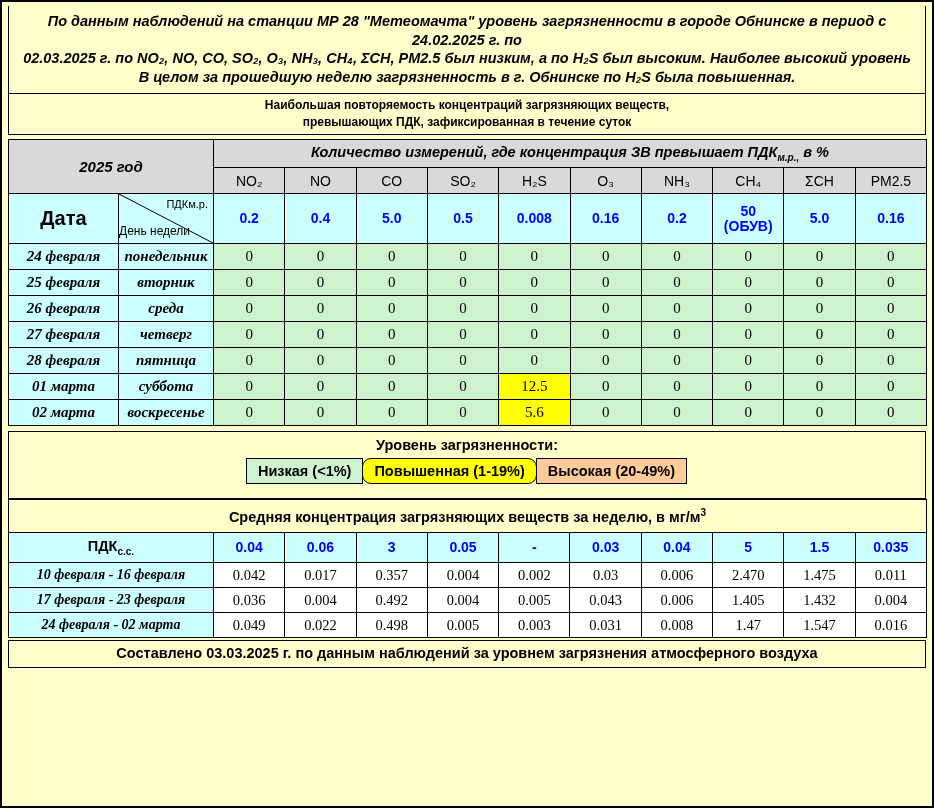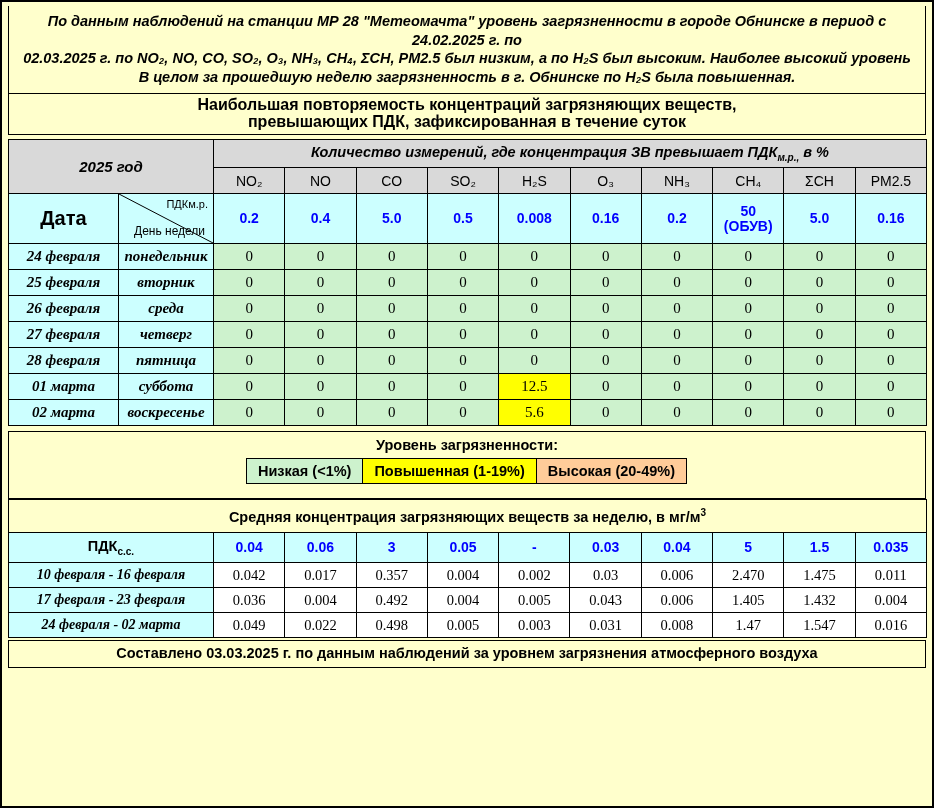--- a/index.html
+++ b/index.html
@@ -13,52 +13,52 @@
   
   .hdr{ text-align:center; padding:6px 0 8px; }
   .hdr div{ font-weight:bold; font-size:15px; margin:12px 0; }
   .hdr .blue{ color:#0000FF; }
   .hdr .blue-sm{ color:#0000FF; font-size:14px; }
   
   .summary{ border-top:none; text-align:center; padding:6px 2px 7px; }
   .summary div{ font-weight:bold; font-style:italic; font-size:14.5px; line-height:18.5px; }
   
   .sec-title{ border-top:none; text-align:center; padding:3px 0 4px; }
-  .sec-title div{ font-weight:bold; font-size:16px; line-height:16.5px; }
+  .sec-title div{ font-weight:bold; font-size:12px; line-height:16.5px; }
   
   table{ border-collapse:collapse; table-layout:fixed; width:918px; }
   td,th{ border:1px solid #000; box-sizing:border-box; overflow:hidden;
          text-align:center; vertical-align:middle; padding:0 1px; font-weight:normal; }
   .gray{ background:#D9D9D9; }
   .cyan{ background:#CCFFFF; }
   .green{ background:#CDF2CD; }
   .hl{ background:#FFFF00; }
   .white{ background:#FFFFFF; }
   .ytitle{ background:#FFFFCC; }
   .yearcell{ font-weight:bold; font-style:italic; font-size:15px; }
   .mtitle{ font-weight:bold; font-style:italic; font-size:14.5px; }
   .mtitle sub{ font-size:10px; }
   .chem{ font-size:14px; height:26px; }
   .pdkrow td{ height:50px; }
   .pdkval{ color:#0000FF; font-weight:bold; font-size:14px; white-space:pre-line; line-height:15px; }
   .datalabel{ font-weight:bold; font-size:20px; }
   .diag{ position:relative; padding:0; }
   .diag svg{ position:absolute; left:0; top:0; width:100%; height:100%; }
   .diag .dt{ position:absolute; top:4px; right:5px; font-size:11px; }
-  .diag .db{ position:absolute; bottom:5px; left:15px; font-size:12px; }
+  .diag .db{ position:absolute; bottom:5px; left:0; font-size:12px; }
   .serifbi{ font-family:"Liberation Serif",serif; font-weight:bold; font-style:italic; font-size:15px; }
   .serifv{ font-family:"Liberation Serif",serif; font-size:15px; }
   .freqrow td{ height:26px; }
   
   .legend{ text-align:center; padding:5px 0 14px; margin-top:5px; }
   .legend-title{ font-weight:bold; font-size:14.5px; margin-bottom:5px; }
   .legend-row{ display:flex; justify-content:center; }
   .legend-box{ border:1px solid #000; margin-left:-1px; padding:4px 11px;
                font-weight:bold; font-size:14.5px; white-space:nowrap; }
-  .lg-low{ background:#CDF2CD; } .lg-el{ background:#FFFF00; }
+  .lg-low{ background:#CDF2CD; } .lg-el{ background:#FFFF00;border-radius:9px; }
   .lg-hi{ background:#FFCC99; } .lg-vh{ background:#FF0000; }
   
   .avg-title td{ height:33px; font-weight:bold; font-size:14.5px; }
   .avg-title sup{ font-size:10px; }
   .avgpdk td{ height:30px; }
   .pdkss{ font-weight:bold; font-size:14.5px; }
   .pdkss sub{ font-size:10px; }
   .avgrow td{ height:25px; }
   .avgval{ font-family:"Liberation Serif",serif; font-size:14.5px; }
   

